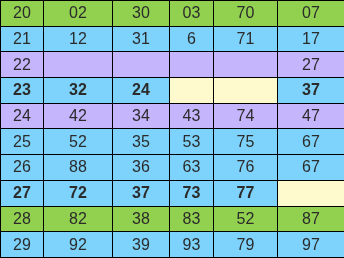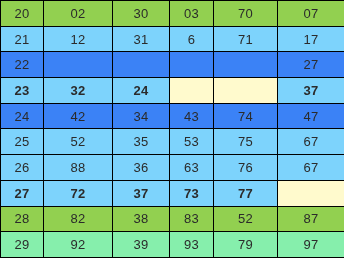--- a/index.html
+++ b/index.html
@@ -18,41 +18,41 @@
     height: 258px;
     border-collapse: collapse;
     table-layout: fixed;
     border: 1px solid #000000;
     box-sizing: border-box;
   }
   #grid-table td {
     border: 1px solid #000000;
     text-align: center;
     vertical-align: middle;
-    font-size: 13px;
+    font-size: 16px;
     color: #2b2b2b;
     padding: 0;
     height: 16px;
     box-sizing: border-box;
     letter-spacing: 0.2px;
   }
   
   col.c0 { width: 43px; }
   col.c1 { width: 69px; }
   col.c2 { width: 57px; }
   col.c3 { width: 44px; }
   col.c4 { width: 64px; }
   col.c5 { width: 67px; }
 
   
   td.fill-green  { background: #92d050; }
   td.fill-yellow { background: #7dd3fc; }
-  td.fill-cream  { background: #3b82f6; }
+  td.fill-cream  { background: #c4b5fd; }
   td.fill-red    { background: #7dd3fc; color: #ffffff; font-weight: bold; }
-  td.fill-orange { background: #86efac; margin-left: 20px; }
+  td.fill-orange { background: #7dd3fc; margin-left: 20px; }
   td.fill-empty  { background: #fffacd; }
 </style>
 </head>
 <body>
 
 <table id="grid-table">
   <colgroup>
     <col class="c0">
       <col class="c1">
       <col class="c2">

